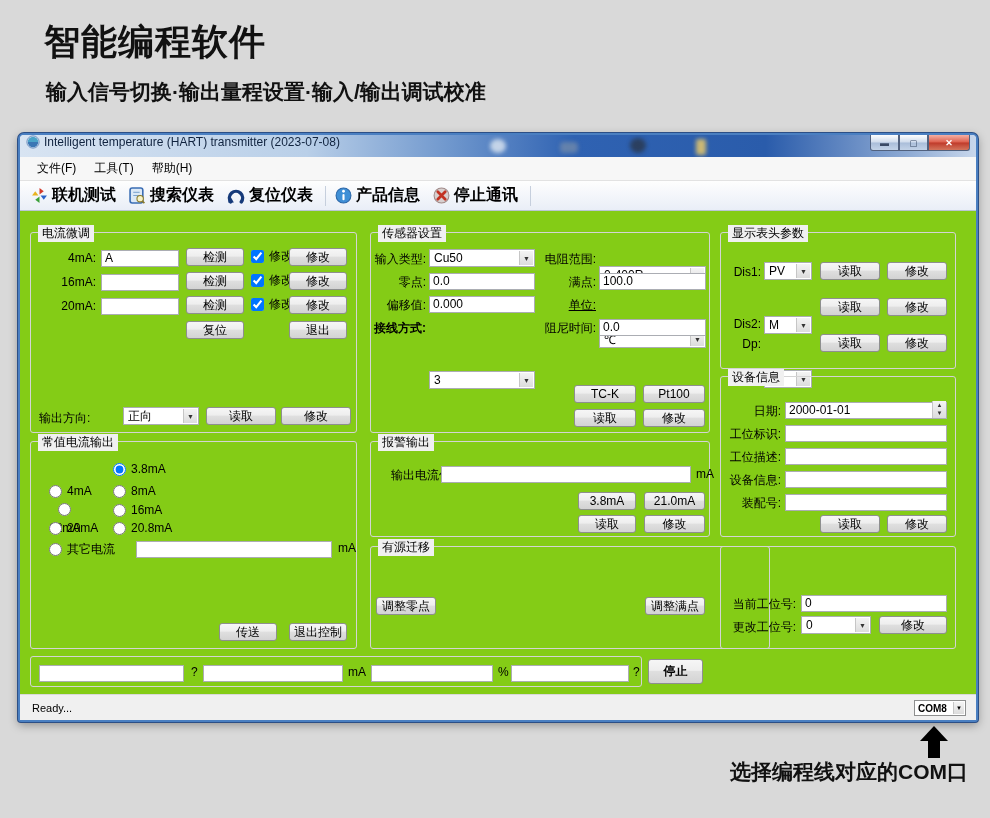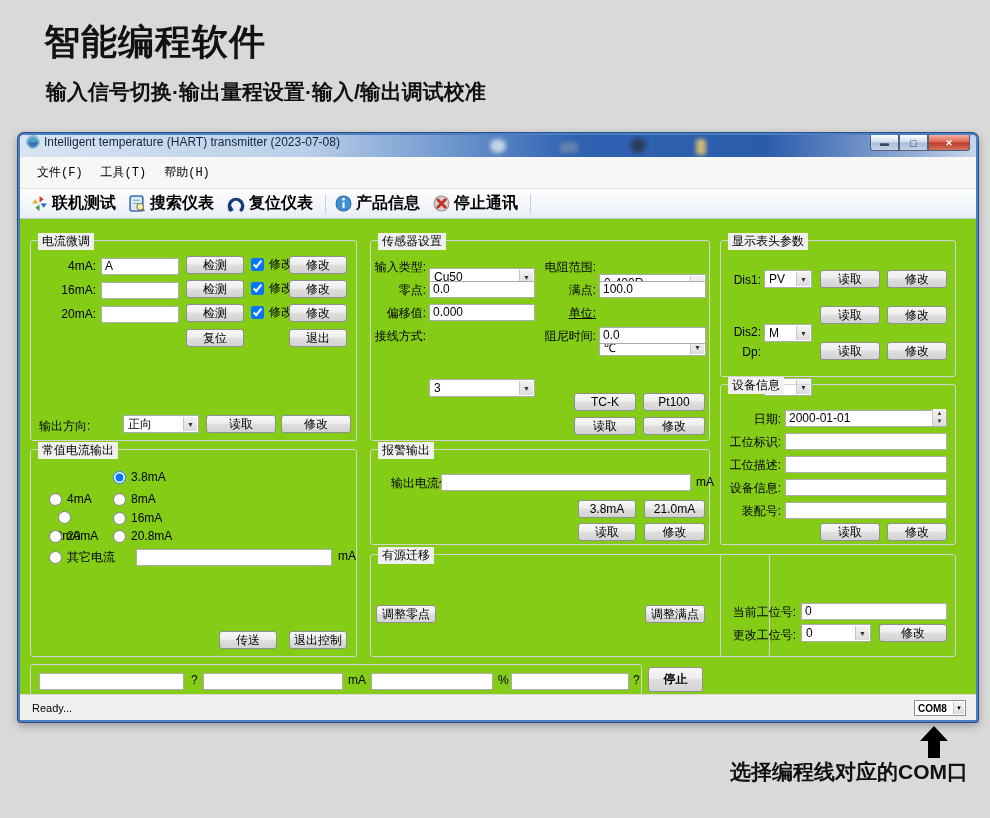--- a/index.html
+++ b/index.html
@@ -20,21 +20,21 @@
   .titlebar-text { font-size:12px; color:#10233f; margin-left:4px; white-space:nowrap; }
   .app-icon { width:14px; height:14px; margin-left:6px; flex:0 0 auto; }
   .capbtns { position:absolute; right:6px; top:0; display:flex; }
   .capbtn { width:29px; height:16px; border:1px solid #51617e; border-top:none; display:flex; align-items:center;
             justify-content:center; font-size:9px; color:#fff;
             background:linear-gradient(#fdfefe,#cfdbec 48%,#a9bdd9 52%,#c3d3e8); color:#3a4a66; }
   .capbtn.min { border-radius:0 0 0 3px; }
   .capbtn.close { width:42px; background:linear-gradient(#f5b0a4,#dd5f4d 48%,#bf3a2a 52%,#d3755c);
                   color:#fff; border-radius:0 0 3px 0; font-weight:bold; }
 
-  .menubar { height:32px; background:#f7f7f7; border-bottom:1px solid #e2e2e2; display:flex; align-items:center; padding-left:8px;font-family:Liberation Mono, monospace; }
+  .menubar { height:24px; background:#f7f7f7; border-bottom:1px solid #e2e2e2; display:flex; align-items:center; padding-left:8px; }
   .menu-item { font-size:12px; padding:2px 9px; color:#000; }
 
   .toolbar { height:30px; background:linear-gradient(#fefefe,#e9eef7); border-bottom:1px solid #bac5d6;
              display:flex; align-items:center; padding-left:6px; }
   .tbtn { display:flex; align-items:center; gap:4px; font-size:16px; font-weight:bold; color:#000; padding:3px 8px 3px 5px; }
   .tsep { width:1px; height:20px; background:#c6cfdd; margin:0 4px; }
 
   .client { position:relative; width:956px; height:485px; background:#84cc16; }
 
   .group { position:absolute; border:1px solid #d4d4d4; border-radius:3px; }
@@ -235,21 +235,21 @@
       <span class="abs lbl" style="left:307px;top:99px;">mA</span>
 
       <div class="abs btn" style="left:188px;top:181px;width:58px;">传送</div>
       <div class="abs btn" style="left:258px;top:181px;width:58px;">退出控制</div>
     </div>
 
     <div class="group" style="left:350px; top:21px; width:340px; height:201px;">
       <span class="gtitle">传感器设置</span>
 
       <span class="abs lbl lbl-r" style="left:0px;top:18px;width:55px;">输入类型:</span>
-      <div class="abs combo" style="left:58px;top:27px;width:106px;">
+      <div class="abs combo" style="left:58px;top:16px;width:106px;">
         <span>Cu50</span>
         <span class="arr">▼</span>
       </div>
       <span class="abs lbl lbl-r" style="left:165px;top:18px;width:60px;">电阻范围:</span>
       <div class="abs combo" style="left:228px;top:15px;width:107px;">
         <span>0-400R</span>
         <span class="arr">▼</span>
       </div>
 
       <span class="abs lbl lbl-r" style="left:0px;top:41px;width:55px;">零点:</span>
@@ -258,21 +258,21 @@
       <span class="abs" style="left:228px;top:38px;width:107px;"><input class="inp" type="text" value="100.0" style=""></span>
 
       <span class="abs lbl lbl-r" style="left:0px;top:64px;width:55px;">偏移值:</span>
       <span class="abs" style="left:58px;top:61px;width:106px;"><input class="inp" type="text" value="0.000" style=""></span>
       <span class="abs lbl lbl-r" style="left:165px;top:64px;width:60px;text-decoration:underline;">单位:</span>
       <div class="abs combo" style="left:228px;top:61px;width:107px;">
         <span>℃</span>
         <span class="arr">▼</span>
       </div>
 
-      <span class="abs lbl lbl-r" style="left:0px;top:87px;width:55px;">接线方式:</span>
+      <span class="abs lbl lbl-r" style="left:0px;top:87px;width:55px;font-weight:bold;">接线方式:</span>
       <div class="abs combo" style="left:58px;top:84px;width:106px;">
         <span>3</span>
         <span class="arr">▼</span>
       </div>
       <span class="abs lbl lbl-r" style="left:165px;top:87px;width:60px;">阻尼时间:</span>
       <span class="abs" style="left:228px;top:84px;width:107px;"><input class="inp" type="text" value="0.0" style=""></span>
 
       <div class="abs btn" style="left:203px;top:152px;width:62px;">TC-K</div>
       <div class="abs btn" style="left:272px;top:152px;width:62px;">Pt100</div>
       <div class="abs btn" style="left:203px;top:176px;width:62px;">读取</div>

